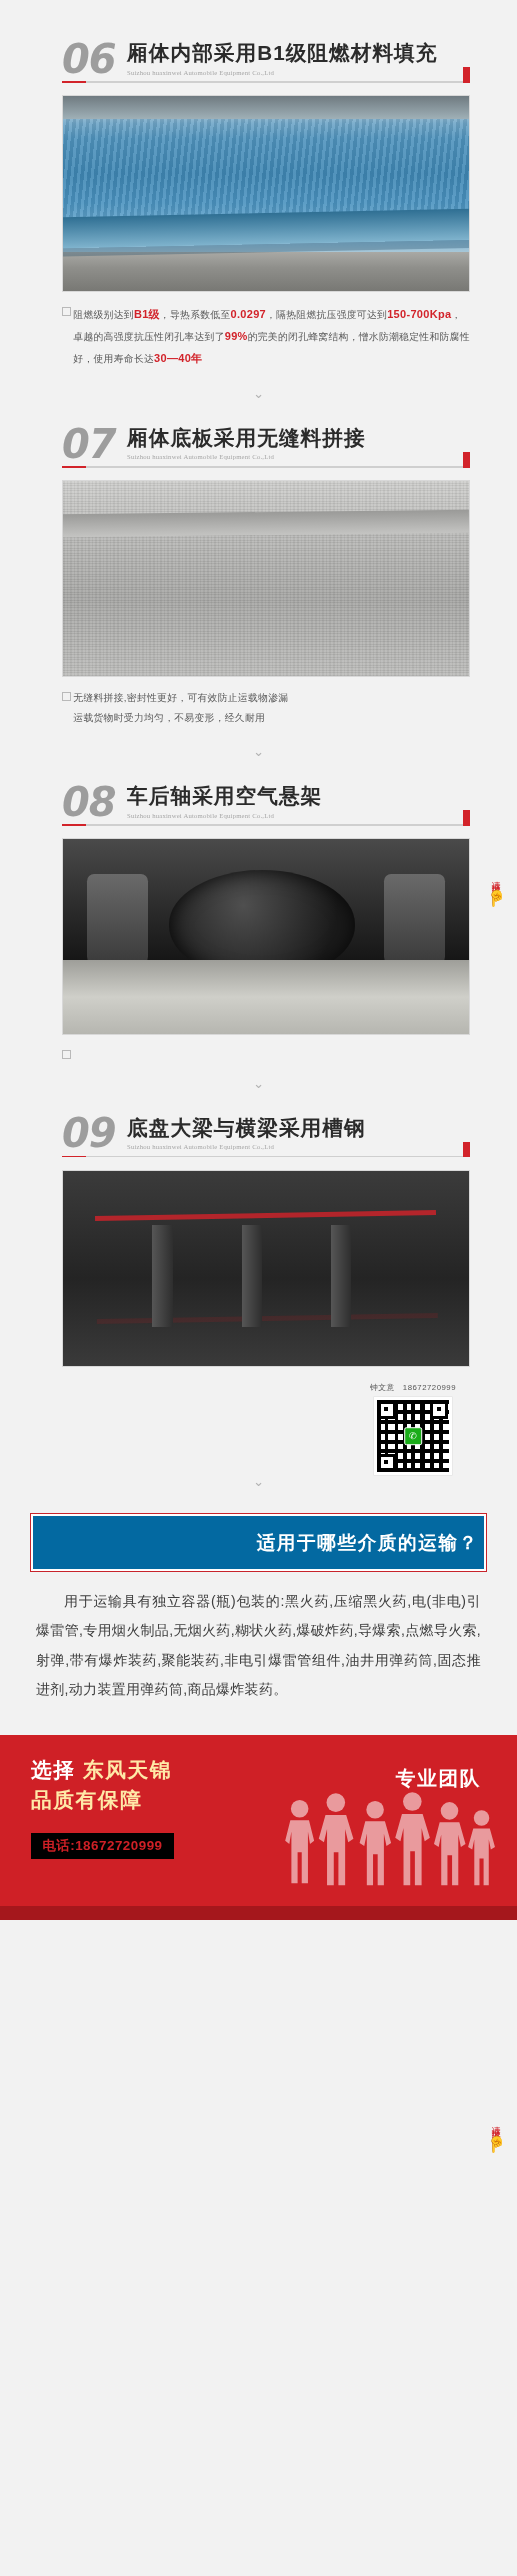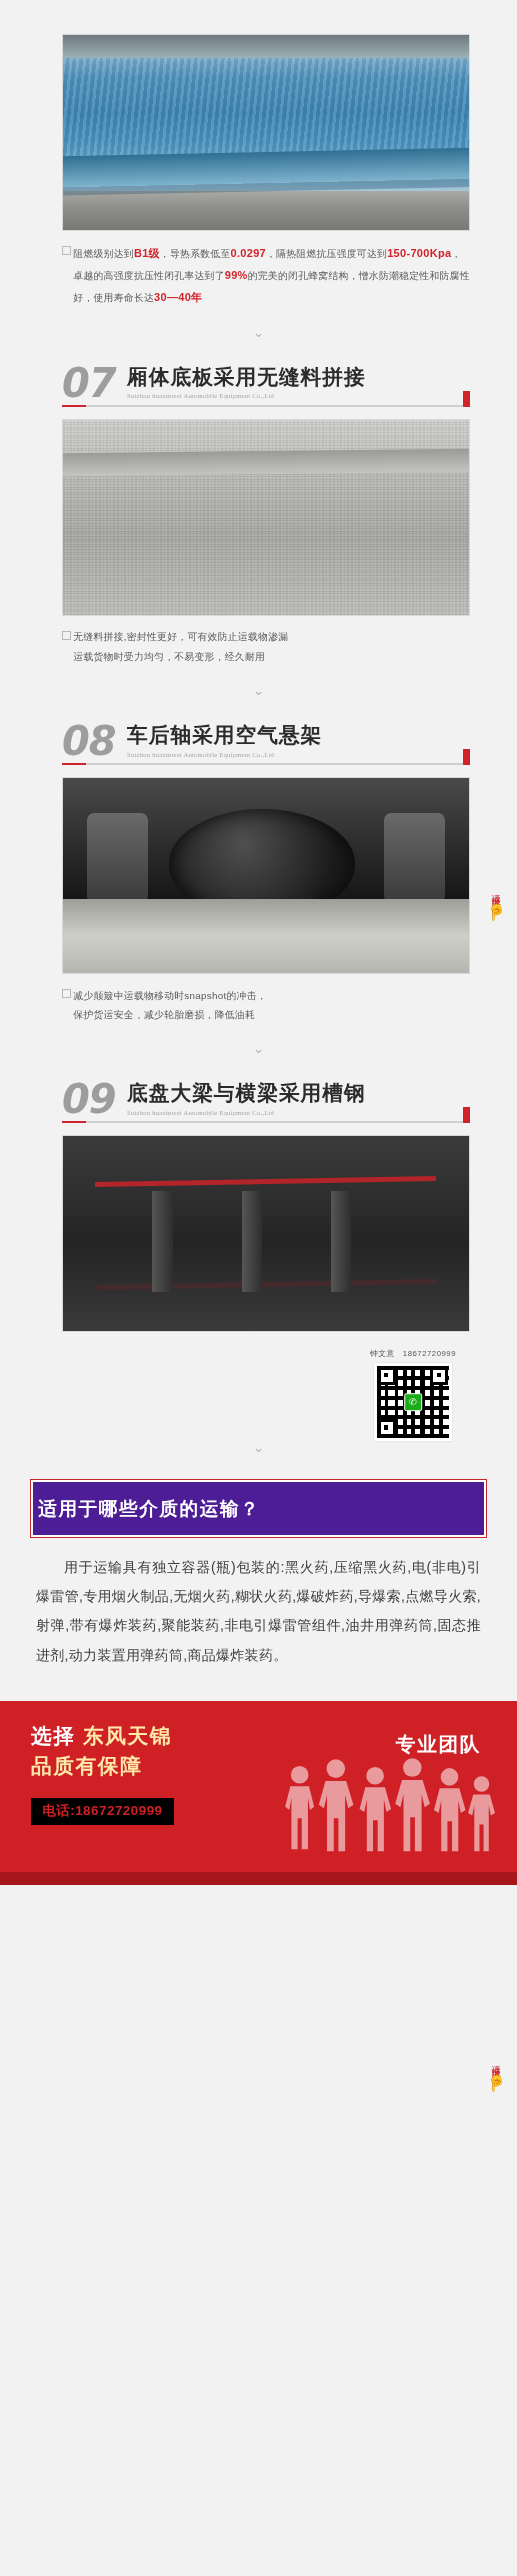--- a/index.html
+++ b/index.html
@@ -269,25 +269,25 @@
   .qr .center {
     position:absolute; left:50%; top:50%; transform:translate(-50%,-50%);
     width:17.6px; height:17.6px; background:#1aad19; border:1.6px solid #fff; border-radius:2.1px;
     display:flex; align-items:center; justify-content:center; color:#fff; font-size:9.3px;
   }
   .clearfix::after { content:""; display:block; clear:both; }
 
   
   .qbanner {
     margin: 20.7px 31px 0 31px;
-    background: #4c1d95;
+    background: #0369a1;
     border: 2.1px solid #fff;
     box-shadow: 0 0 0 1px #c8242b;
     padding: 13.4px 5.2px;
-    text-align: left;
+    text-align: right;
   }
   .qbanner .q {
     color: #fff;
     font-size: 18.6px;
     font-weight: bold;
     letter-spacing: 1.6px;
   }
 
   
   .para {
@@ -352,20 +352,29 @@
   .spacer { height: 20.7px; }
 </style>
 </head>
 <body>
 
 <div class="page">
 
   <div class="spacer"></div>
 
   <div class="section">
+    <div class="sec-head">
+      <div class="sec-num">06</div>
+      <div class="sec-titles">
+        <div class="sec-title-cn">厢体内部采用B1级阻燃材料填充</div>
+        <div class="sec-title-en">Suizhou huaxinwei Automobile Equipment Co.,Ltd</div>
+      </div>
+      <div class="sec-rule red-left"></div>
+      <div class="sec-tick"></div>
+    </div>
 
     <div class="photo-wrap">
       <div class="photo ph06">
         <div class="ph06-wall"></div>
         <div class="ph06-floor"></div>
       </div>
     </div>
 
     <div class="desc">
       <div class="desc-mark"></div>
@@ -418,21 +427,20 @@
       <div class="photo ph08">
         <div class="bag-l"></div>
         <div class="bag-r"></div>
         <div class="tank"></div>
         <div class="ground"></div>
       </div>
     </div>
 
     <div class="desc">
       <div class="desc-mark"></div>
-      <div class="desc-body">减少颠簸中运载物移动时snapshot的冲击，<br>保护货运安全，减少轮胎磨损，降低油耗</div>
     </div>
 
     <div class="slide-note" style="top:1355px;">
       <div class="txt">请继续下滑</div>
       <div class="hand">☝</div>
     </div>
 
     <div class="chev">⌄</div>
   </div>
 

